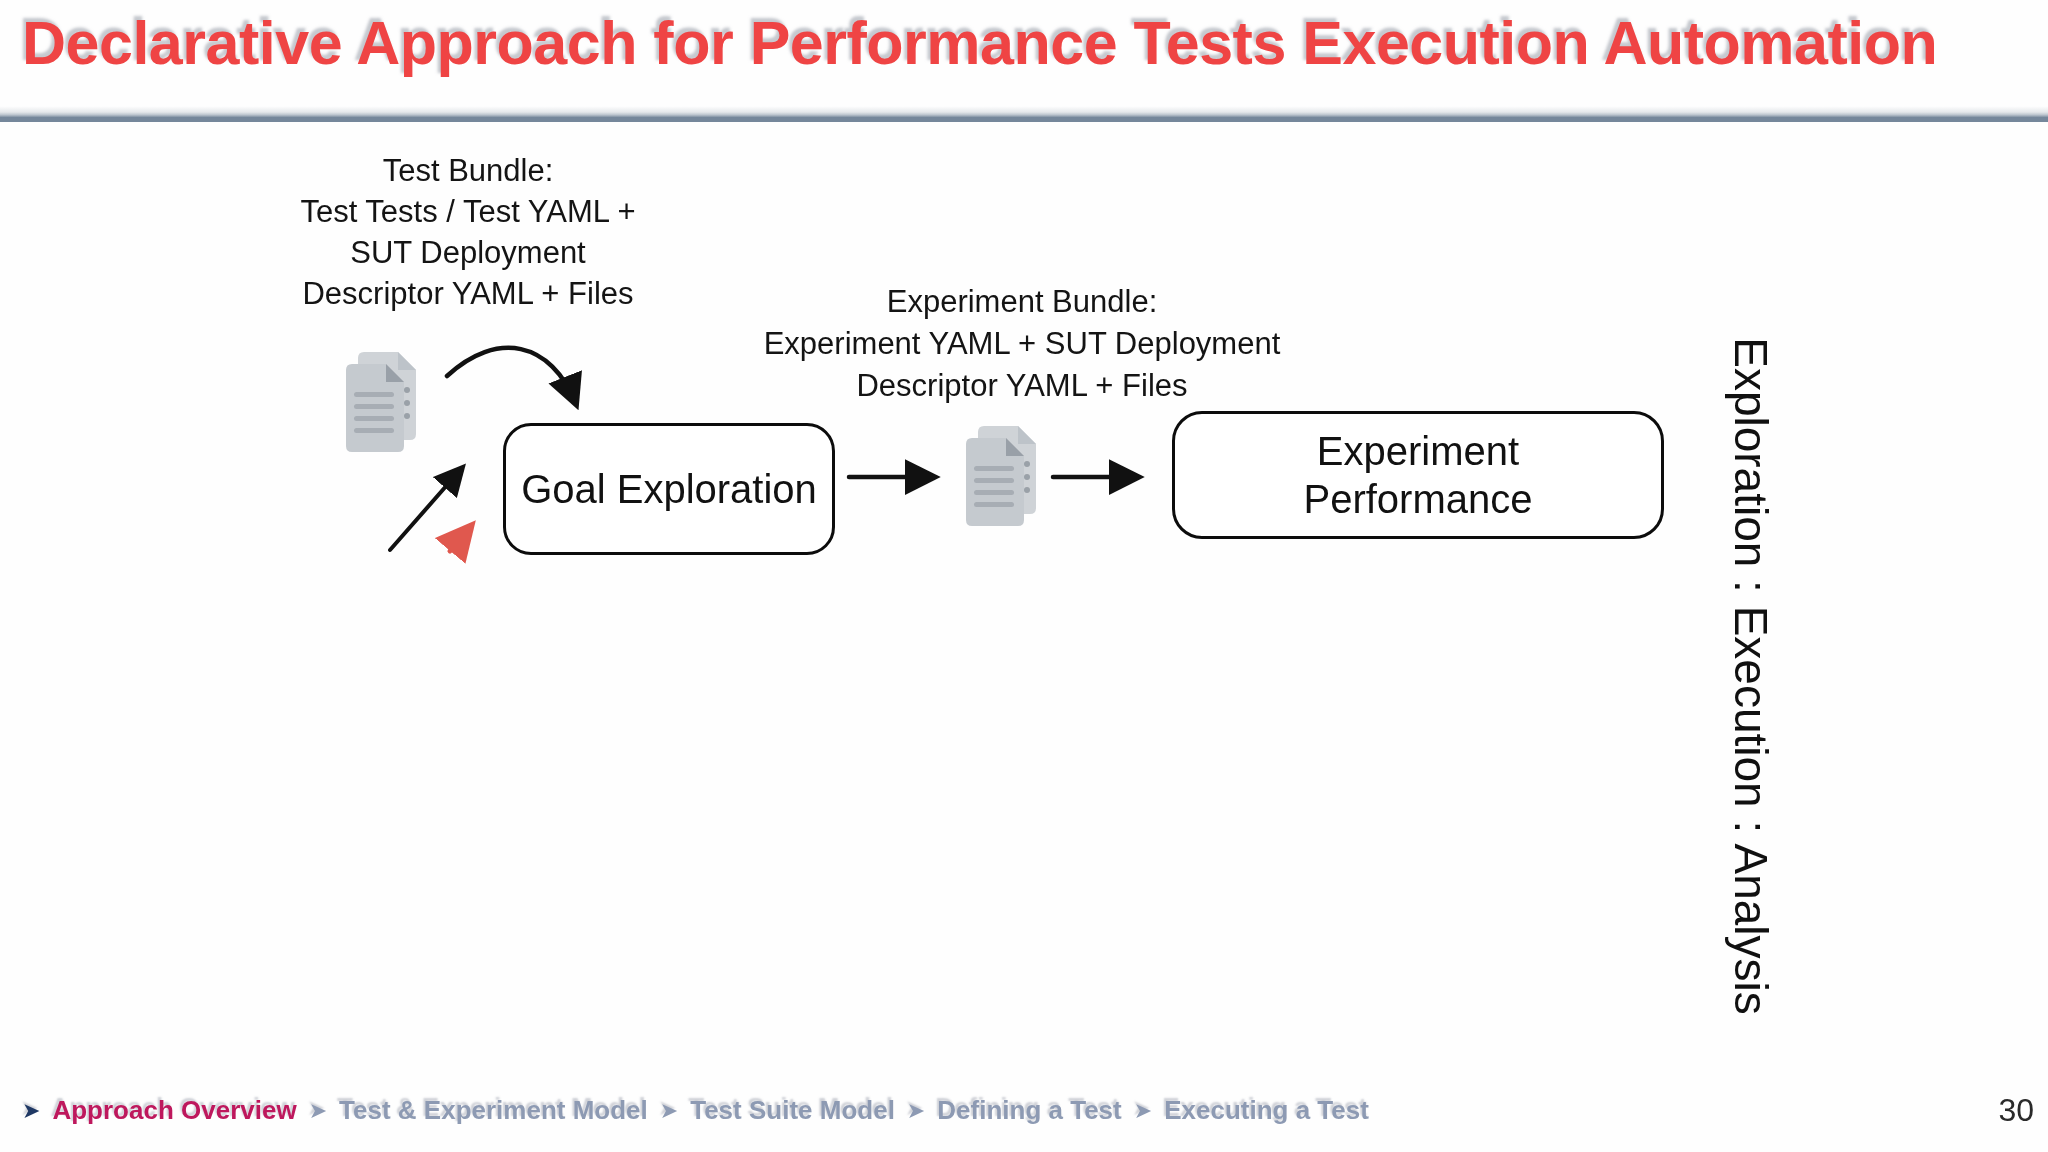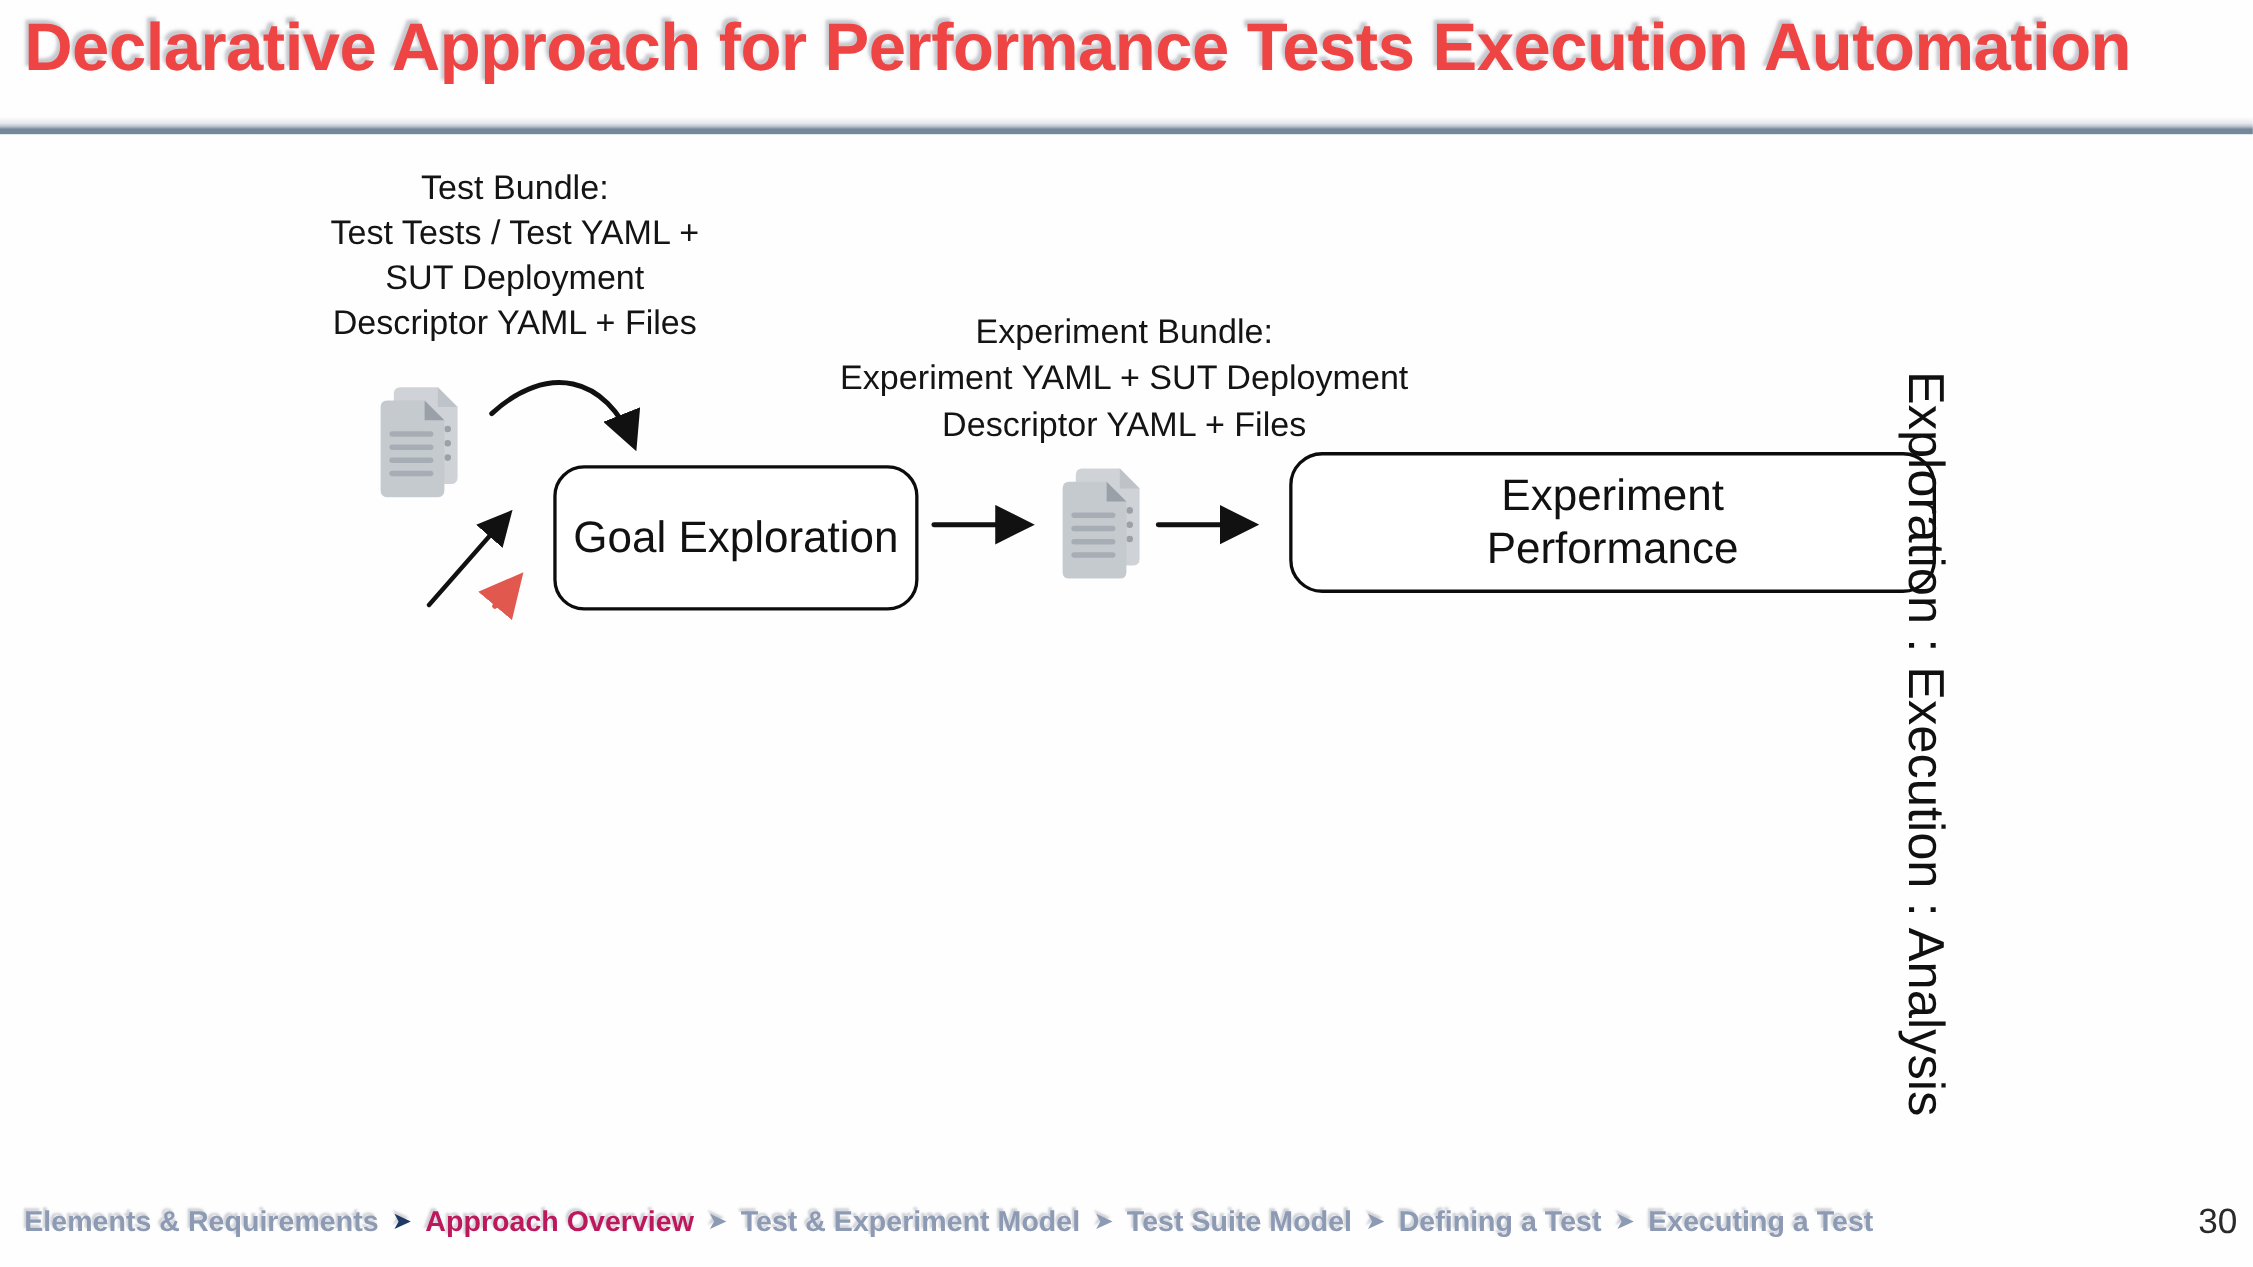--- a/index.html
+++ b/index.html
@@ -33,21 +33,21 @@
 
   
   .pbox {
     position:absolute; background:#ffffff;
     border:3.5px solid #0c0c0c; border-radius:28px;
     display:flex; flex-direction:column; align-items:center; justify-content:center;
     color:#111; font-size:40px; line-height:48px; text-align:center;
     box-sizing:border-box;
   }
   .goal-box { left:503px; top:423px; width:332px; height:132px; }
-  .exp-box  { left:1172px; top:411px; width:588px; height:128px; border-radius:30px; }
+  .exp-box  { left:1172px; top:411px; width:492px; height:128px; border-radius:30px; }
 
   
   .doc-icon { position:absolute; width:86px; height:104px; }
   .doc1 { left:338px; top:350px; }
   .doc2 { left:958px; top:424px; }
 
   
   .arrows { position:absolute; left:0; top:0; width:2048px; height:1152px; pointer-events:none; }
 
   
@@ -146,21 +146,20 @@
   </svg>
 
   <div class="pbox exp-box">
     <div>Experiment</div>
     <div>Performance</div>
   </div>
 
   <div class="side-label">Exploration : Execution : Analysis</div>
 
   <div class="breadcrumb">
-    <span class="bc-item">Elements &amp; Requirements</span>
     <span class="bc-sep sep-active">➤</span>
     <span class="bc-item active">Approach Overview</span>
     <span class="bc-sep">➤</span>
     <span class="bc-item">Test &amp; Experiment Model</span>
     <span class="bc-sep">➤</span>
     <span class="bc-item">Test Suite Model</span>
     <span class="bc-sep">➤</span>
     <span class="bc-item">Defining a Test</span>
     <span class="bc-sep">➤</span>
     <span class="bc-item">Executing a Test</span>

